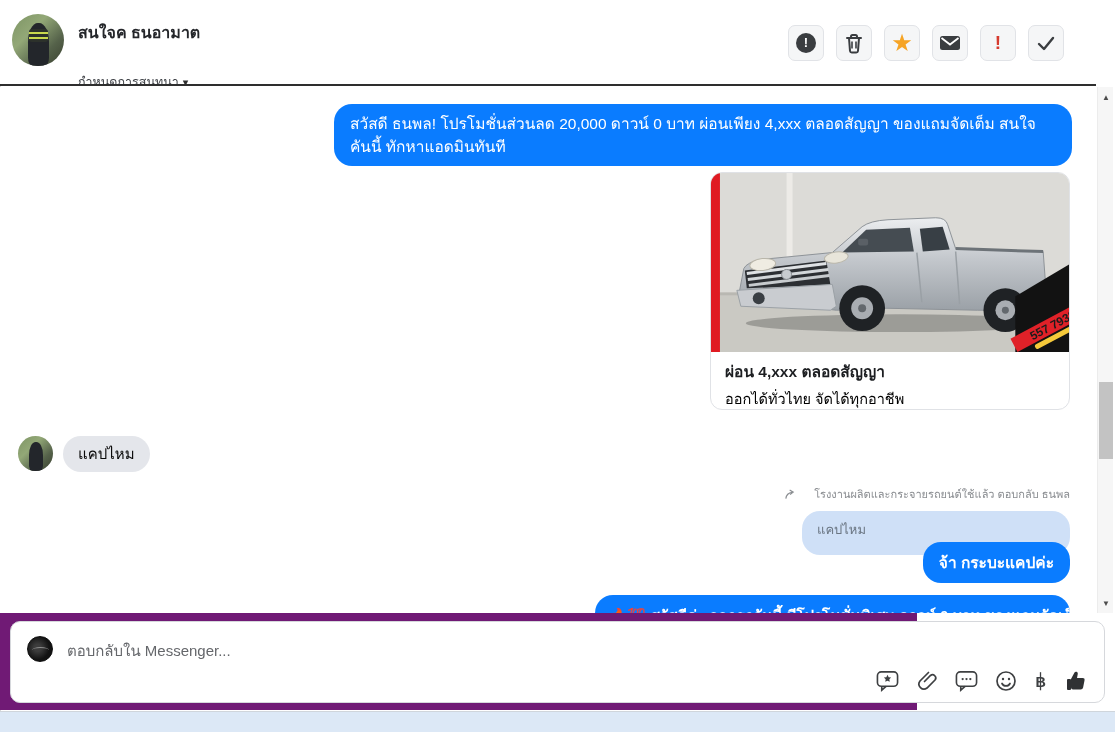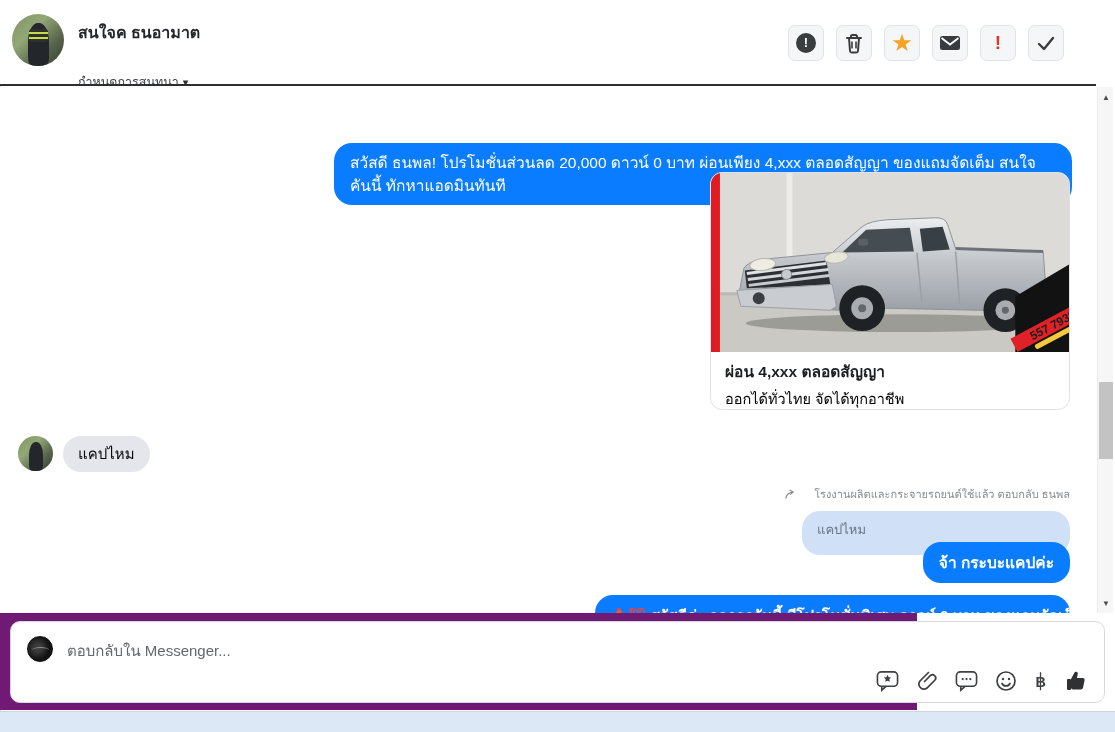--- a/index.html
+++ b/index.html
@@ -26,21 +26,21 @@
   .ico-alert-circle { width:20px; height:20px; border-radius:50%; background:#3a3d40; color:#fff;
           font-size:13px; font-weight:bold; text-align:center; line-height:20px; }
   .ico-star { font-size:24px; line-height:24px; color:#f6a425; }
   .ico-bang { font-size:19px; font-weight:bold; color:#d63b2f; }
 
   
   .chat { position:absolute; top:87px; left:0; width:1097px; height:526px; background:#fff; overflow:hidden; }
 
   .bubble-out { background:#0a7cff; color:#fff; border-radius:18px; }
   .promo { position:absolute; left:334px; right:25px; top:17px; padding:8px 16px;
-           font-size:15.5px; font-weight:500; line-height:23px;margin-top:39px; }
+           font-size:15.5px; font-weight:500; line-height:23px; }
 
   .card { position:absolute; left:710px; right:27px; top:85px; height:238px; background:#fff;
           border:1px solid #e0e2e6; border-radius:12px; overflow:hidden; cursor:pointer; }
   .card-img { width:100%; height:179px; display:block; }
   .card-body { padding:7px 14px 0 14px; }
   .card-title { font-size:15.5px; font-weight:bold; color:#1c1e21; }
   .card-sub { font-size:14.5px; color:#000000; margin-top:3px; }
 
   .in-row { position:absolute; left:18px; top:349px; display:flex; align-items:flex-start; gap:10px; }
   .avatar-sm-msg { width:35px; height:35px; border-radius:50%; overflow:hidden; flex:0 0 auto;

